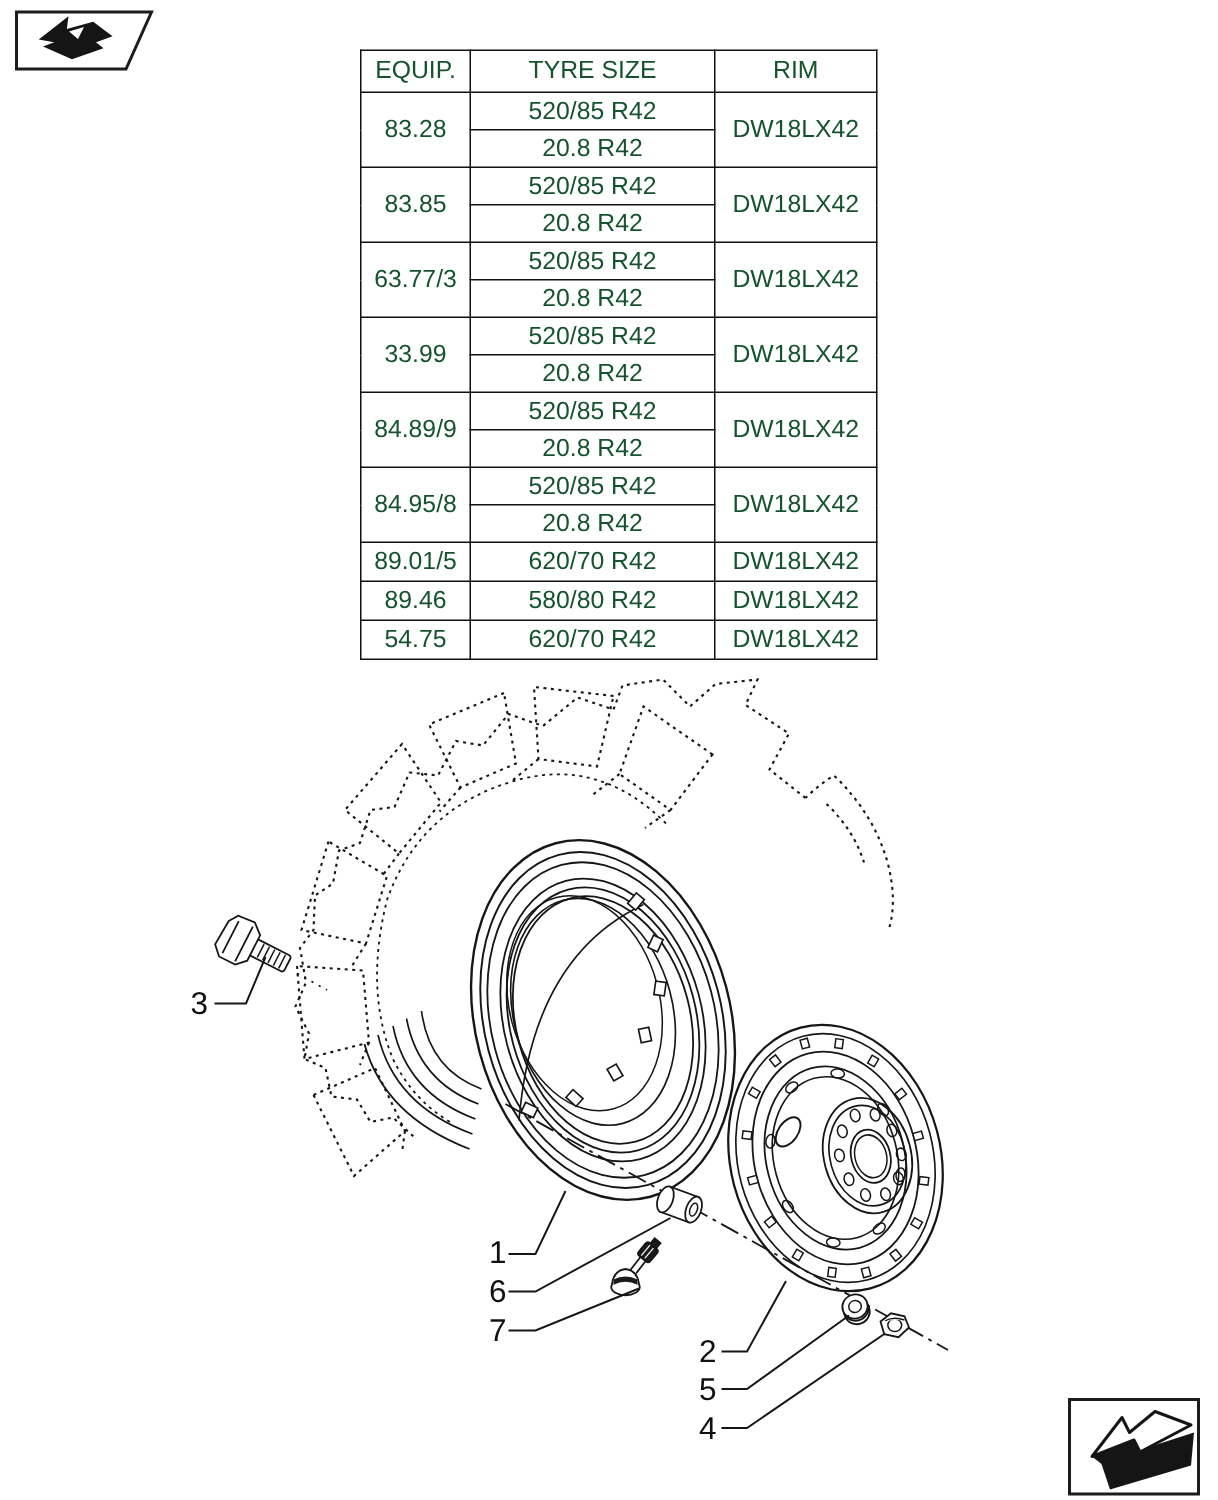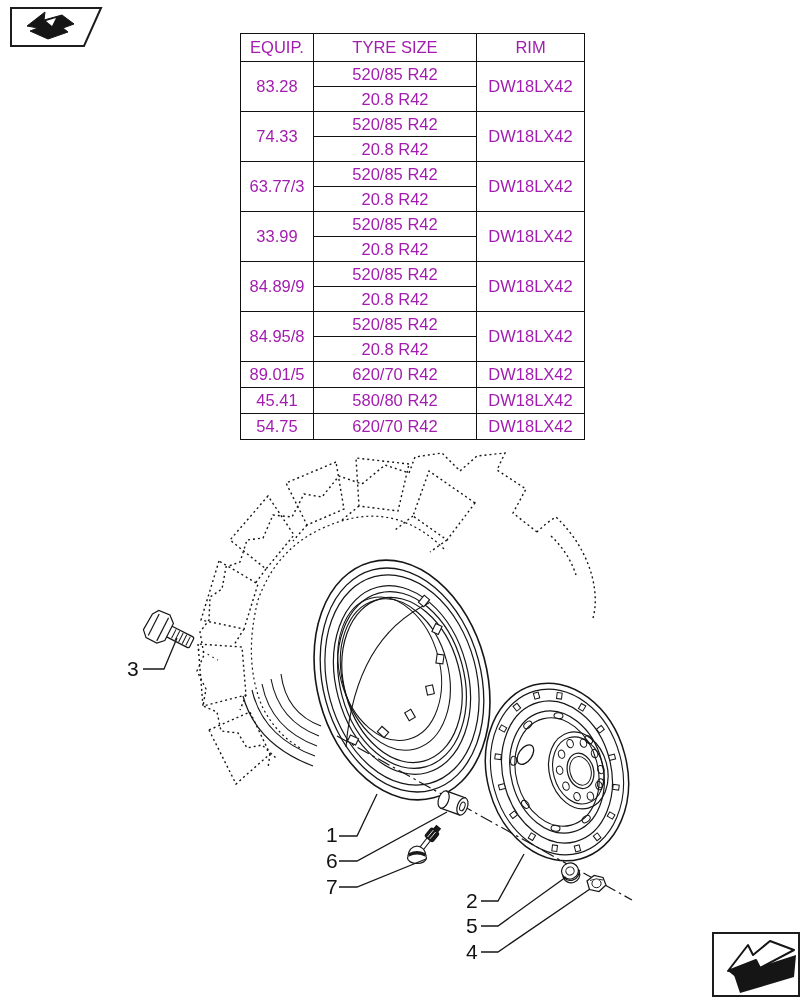--- a/index.html
+++ b/index.html
@@ -1,20 +1,20 @@
 <!DOCTYPE html>
 <html><head>
 <meta charset="utf-8">
 <style>
   html,body{margin:0;padding:0;background:#e8e8e8;}
   .page{position:relative;width:812px;height:1000px;background:#ffffff;overflow:hidden;
         font-family:"Liberation Sans",sans-serif;color:#111;}
   svg text{font-family:"Liberation Sans",sans-serif;}
   table.spec{position:absolute;left:240px;top:33px;width:344px;table-layout:fixed;
-             border-collapse:collapse;font-size:16.5px;color:#a21caf;}
+             border-collapse:collapse;font-size:16.5px;color:#14532d;}
   table.spec,table.spec th,table.spec td{border:1.6px solid #101010;}
   table.spec th,table.spec td{padding:0;text-align:center;vertical-align:middle;
              font-weight:normal;white-space:nowrap;overflow:hidden;}
   table.spec th{height:27px;}
   tr.sub{height:25px;}
   tr.single{height:26px;}
   .diagram-svg{position:absolute;left:0;top:0;}
 </style>
 </head>
 <body>
@@ -37,21 +37,21 @@
     <tr class="sub">
       <td rowspan="2">83.28</td>
       <td>520/85 R42</td>
       <td rowspan="2">DW18LX42</td>
     </tr>
     <tr class="sub">
       <td>20.8 R42</td>
     </tr>
 
     <tr class="sub">
-      <td rowspan="2">74.33</td>
+      <td rowspan="2">83.85</td>
       <td>520/85 R42</td>
       <td rowspan="2">DW18LX42</td>
     </tr>
     <tr class="sub">
       <td>20.8 R42</td>
     </tr>
 
     <tr class="sub">
       <td rowspan="2">63.77/3</td>
       <td>520/85 R42</td>
@@ -87,21 +87,21 @@
     <tr class="sub">
       <td>20.8 R42</td>
     </tr>
 
     <tr class="single">
       <td>89.01/5</td>
       <td>620/70 R42</td>
       <td>DW18LX42</td>
     </tr>
     <tr class="single">
-      <td>45.41</td>
+      <td>89.46</td>
       <td>580/80 R42</td>
       <td>DW18LX42</td>
     </tr>
     <tr class="single">
       <td>54.75</td>
       <td>620/70 R42</td>
       <td>DW18LX42</td>
     </tr>
   </tbody>
     </table>

